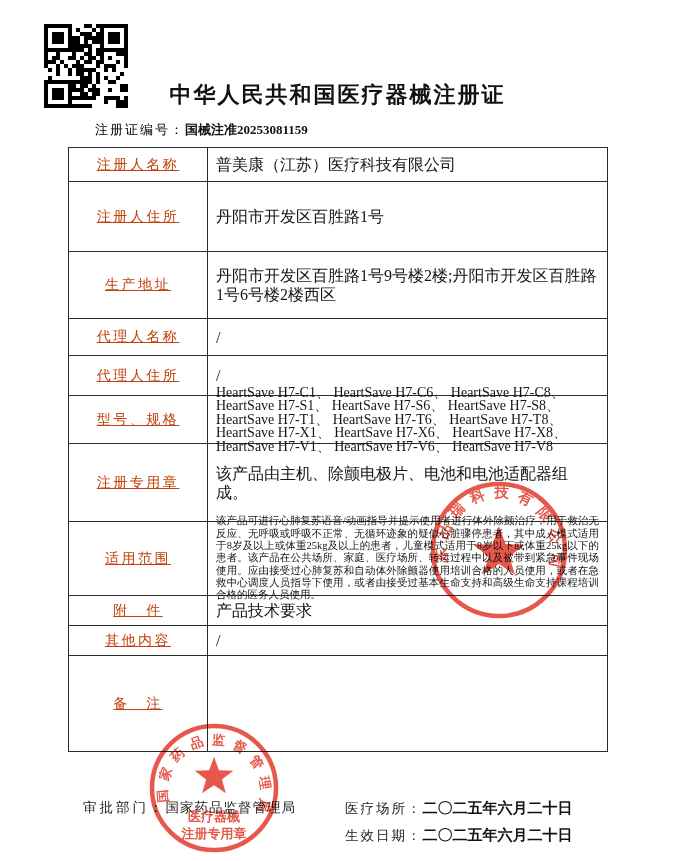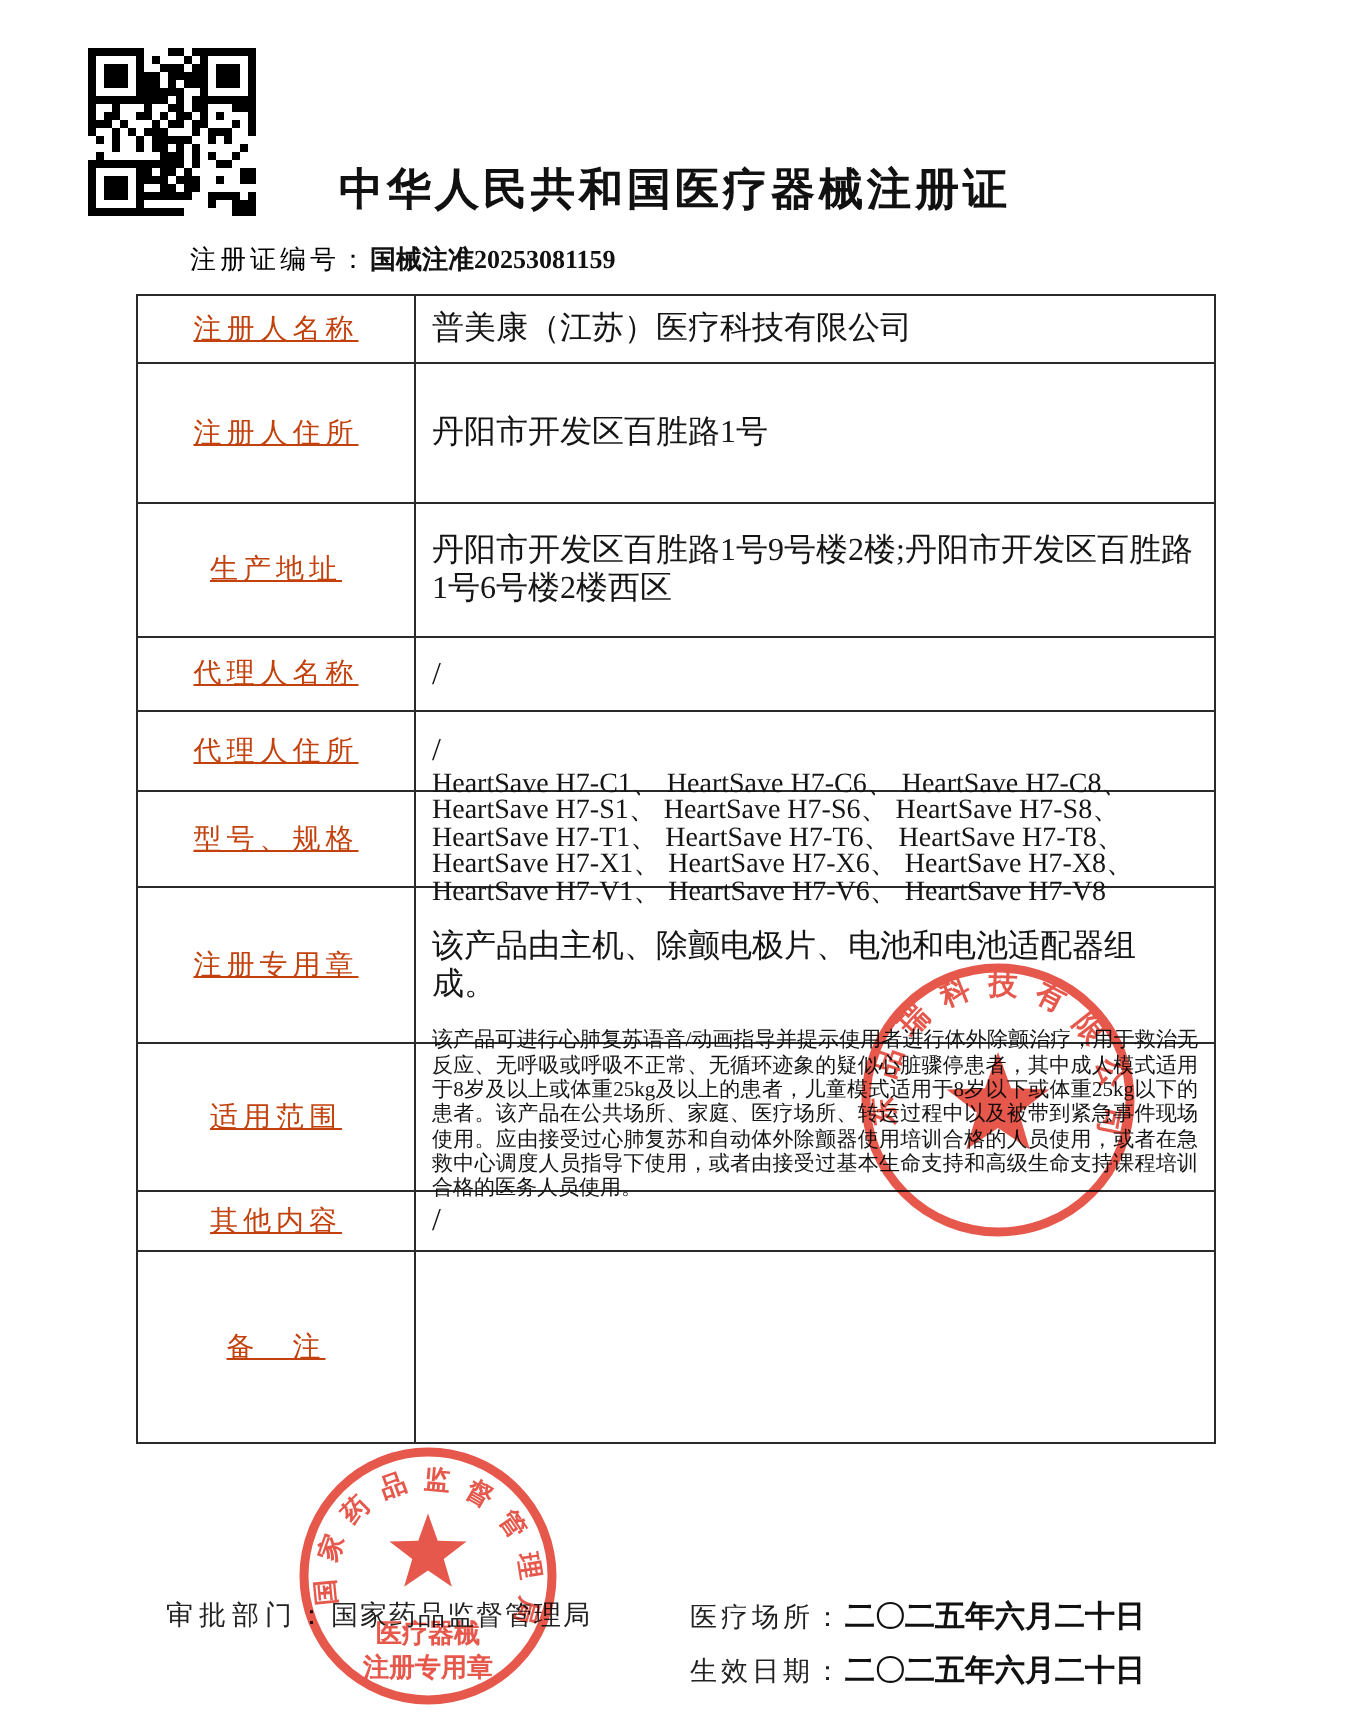--- a/index.html
+++ b/index.html
@@ -269,20 +269,24 @@
       <div class="cell-value v-models">HeartSave H7-C1、 HeartSave H7-C6、 HeartSave H7-C8、 HeartSave H7-S1、 HeartSave H7-S6、 HeartSave H7-S8、 HeartSave H7-T1、 HeartSave H7-T6、 HeartSave H7-T8、 HeartSave H7-X1、 HeartSave H7-X6、 HeartSave H7-X8、 HeartSave H7-V1、 HeartSave H7-V6、 HeartSave H7-V8</div>
     </div>
     <div class="trow r8">
       <div class="cell-label">注册专用章</div>
       <div class="cell-value">该产品由主机、除颤电极片、电池和电池适配器组成。</div>
     </div>
     <div class="trow r9">
       <div class="cell-label">适用范围</div>
       <div class="cell-value v-scope">该产品可进行心肺复苏语音/动画指导并提示使用者进行体外除颤治疗，用于救治无反应、无呼吸或呼吸不正常、无循环迹象的疑似心脏骤停患者，其中成人模式适用于8岁及以上或体重25kg及以上的患者，儿童模式适用于8岁以下或体重25kg以下的患者。该产品在公共场所、家庭、医疗场所、转运过程中以及被带到紧急事件现场使用。应由接受过心肺复苏和自动体外除颤器使用培训合格的人员使用，或者在急救中心调度人员指导下使用，或者由接受过基本生命支持和高级生命支持课程培训合格的医务人员使用。</div>
     </div>
+    <div class="trow r10">
+      <div class="cell-label">附　件</div>
+      <div class="cell-value">产品技术要求</div>
+    </div>
     <div class="trow r11">
       <div class="cell-label">其他内容</div>
       <div class="cell-value">/</div>
     </div>
     <div class="trow r12">
       <div class="cell-label">备　注</div>
       <div class="cell-value"></div>
     </div>
   </div>
 

